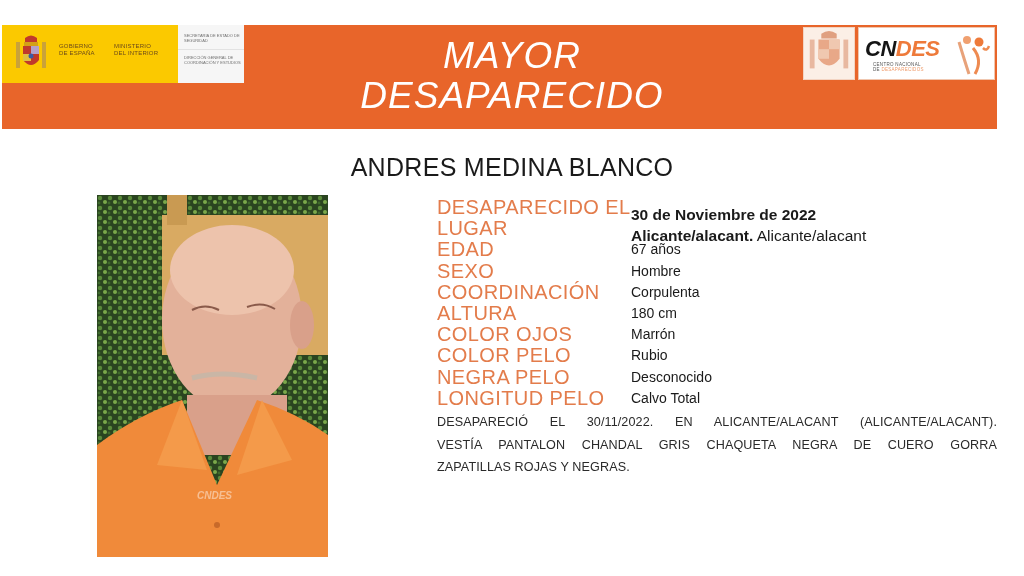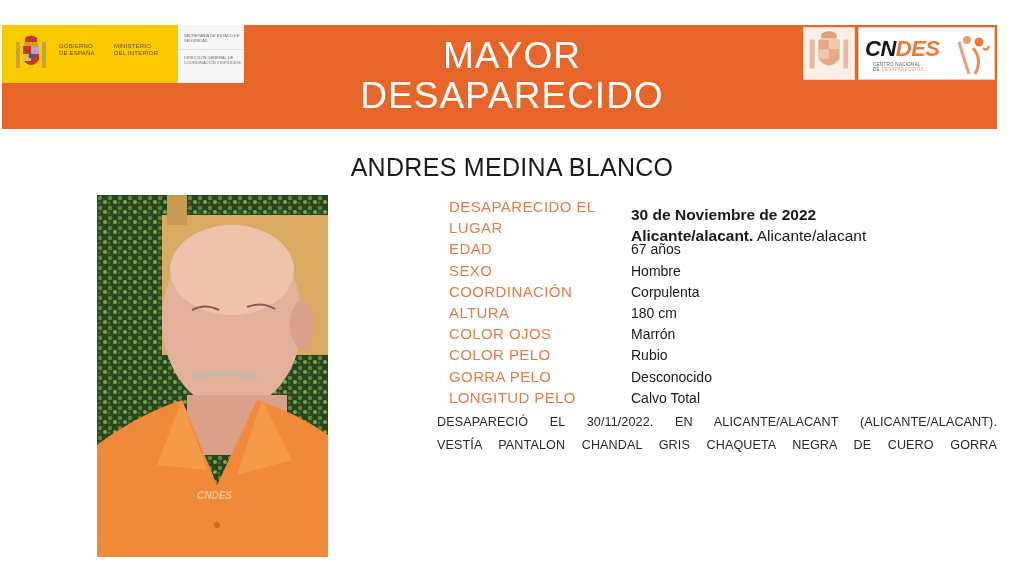--- a/index.html
+++ b/index.html
@@ -72,42 +72,42 @@
     }
     .photo {
       position: absolute; left: 97px; top: 195px; width: 231px; height: 362px;
       overflow: hidden; background: #2f4a22;
     }
     .details {
       position: absolute; left: 437px; top: 197px;
     }
     .row { position: relative; height: 21.2px; }
     .row .lbl {
-      position: absolute; left: 12px; top: 0; color: #e37c4b; font-size: 15px;
+      position: absolute; left: 0; top: 0; color: #e37c4b; font-size: 20px;
       line-height: 20px; letter-spacing: 0.4px; white-space: nowrap;
     }
     .row .val {
       position: absolute; left: 194px; top: 1px; color: #1a1a1a; font-size: 14px;
       line-height: 19px; white-space: nowrap;
     }
     .row .val.big { font-size: 15.5px; font-weight: bold; top: 8px; }
     .row .val .norm { font-weight: normal; }
     .desc {
       position: absolute; left: 437px; top: 411px; width: 560px;
       font-size: 12.6px; line-height: 22.5px; color: #2a2a2a;
       text-align: justify; text-align-last: justify; letter-spacing: 0.1px;
     }
     .desc .line { display: block; }
     .desc .line.last { text-align-last: left; }
   </style>
 </head>
 <body>
 
 <div class="header-band">
-  <div class="title" style="left:298px; top:11px;">
+  <div class="title" style="left:298px; top:11px;font-style:italic;">
     <div>MAYOR</div>
     <div>DESAPARECIDO</div>
   </div>
 </div>
 
 <div class="gov-logo">
   <svg class="gov-crest" viewBox="0 0 34 40">
     <rect x="2" y="8" width="4" height="26" fill="#c9a23a"></rect>
     <rect x="28" y="8" width="4" height="26" fill="#c9a23a"></rect>
     <path d="M11 4 Q17 -1 23 4 L23 8 L11 8 Z" fill="#c0392b"></path>
@@ -218,25 +218,26 @@
   </div>
   <div class="row">
     <span class="lbl">COLOR OJOS</span>
     <span class="val">Marrón</span>
   </div>
   <div class="row">
     <span class="lbl">COLOR PELO</span>
     <span class="val">Rubio</span>
   </div>
   <div class="row">
-    <span class="lbl">GORRA PELO</span>
+    <span class="lbl">NEGRA PELO</span>
     <span class="val">Desconocido</span>
   </div>
   <div class="row">
     <span class="lbl">LONGITUD PELO</span>
     <span class="val">Calvo Total</span>
   </div>
 </div>
 
 <div class="desc">
   <span class="line">DESAPARECIÓ EL 30/11/2022.  EN ALICANTE/ALACANT (ALICANTE/ALACANT).</span>
   <span class="line">VESTÍA PANTALON CHANDAL GRIS CHAQUETA NEGRA DE CUERO GORRA</span>
+  <span class="line last">ZAPATILLAS ROJAS Y NEGRAS.</span>
 </div>
 
 </body></html>

